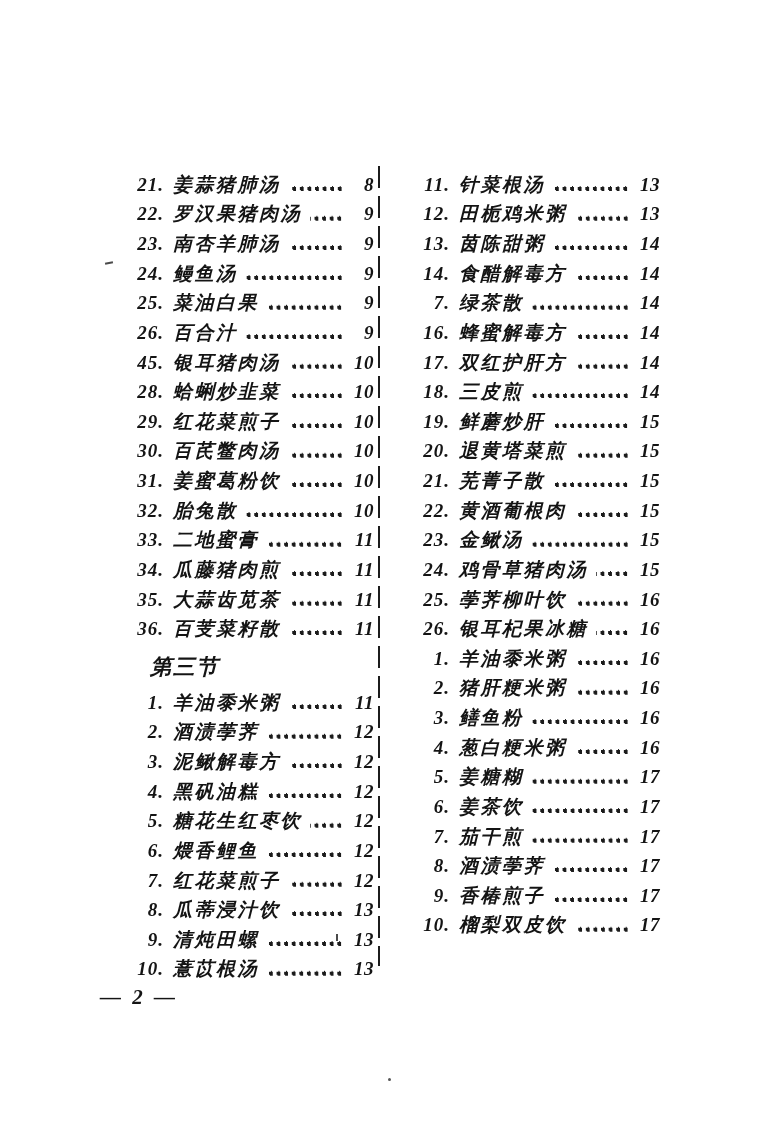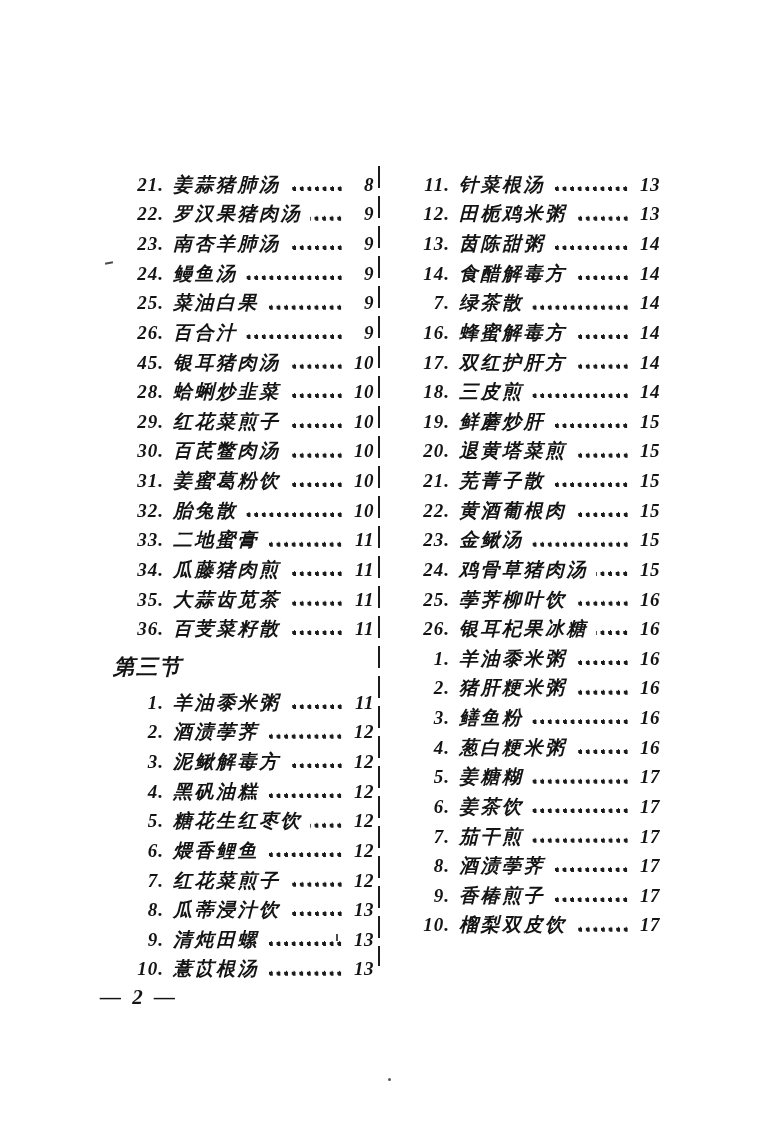--- a/index.html
+++ b/index.html
@@ -67,21 +67,21 @@
   .section-header {
     height: 44px;
     display: flex;
     align-items: center;
     margin-left: -5px;
     font-size: 21.5px;
     font-weight: 700;
     letter-spacing: 1.5px;
     white-space: nowrap;
   }
-  .sec-label { margin-right: 20px; }
+  .sec-label { margin-right: 20px; margin-left: 37px; }
 
   .divider {
     position: absolute;
     left: 378px;
     top: 166px;
     width: 2px;
     height: 800px;
     background: repeating-linear-gradient(
       to bottom,
       #1c1c1c 0 22px,

